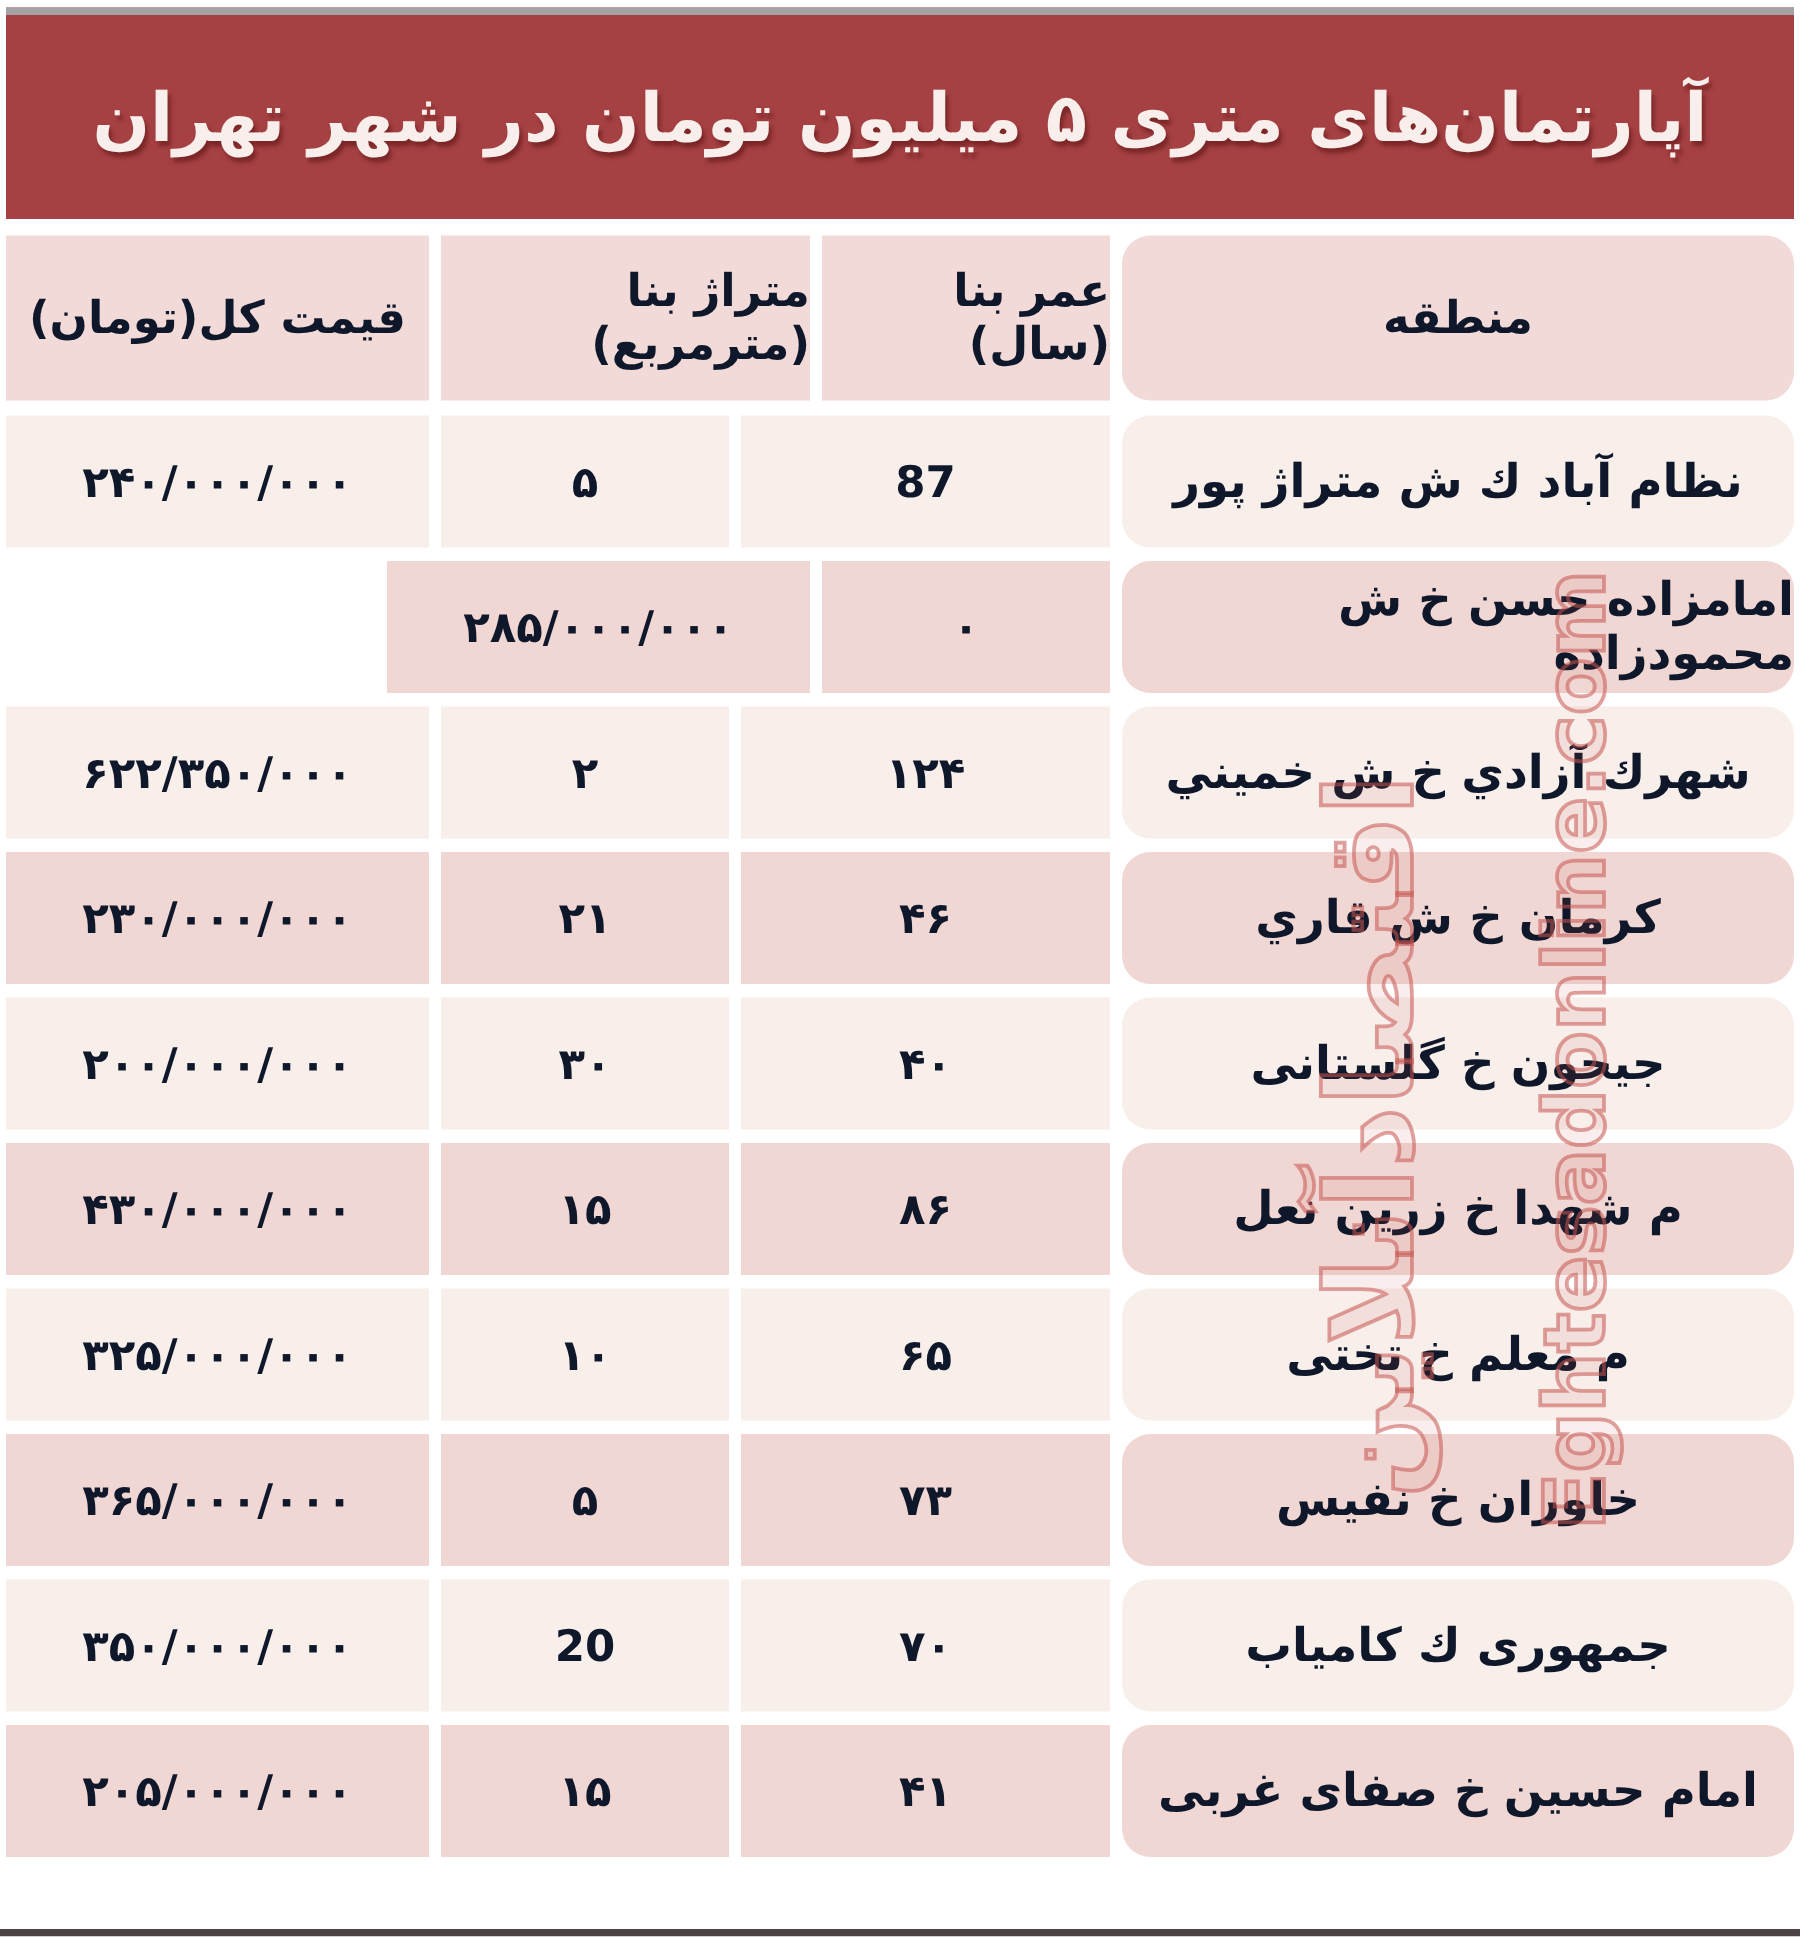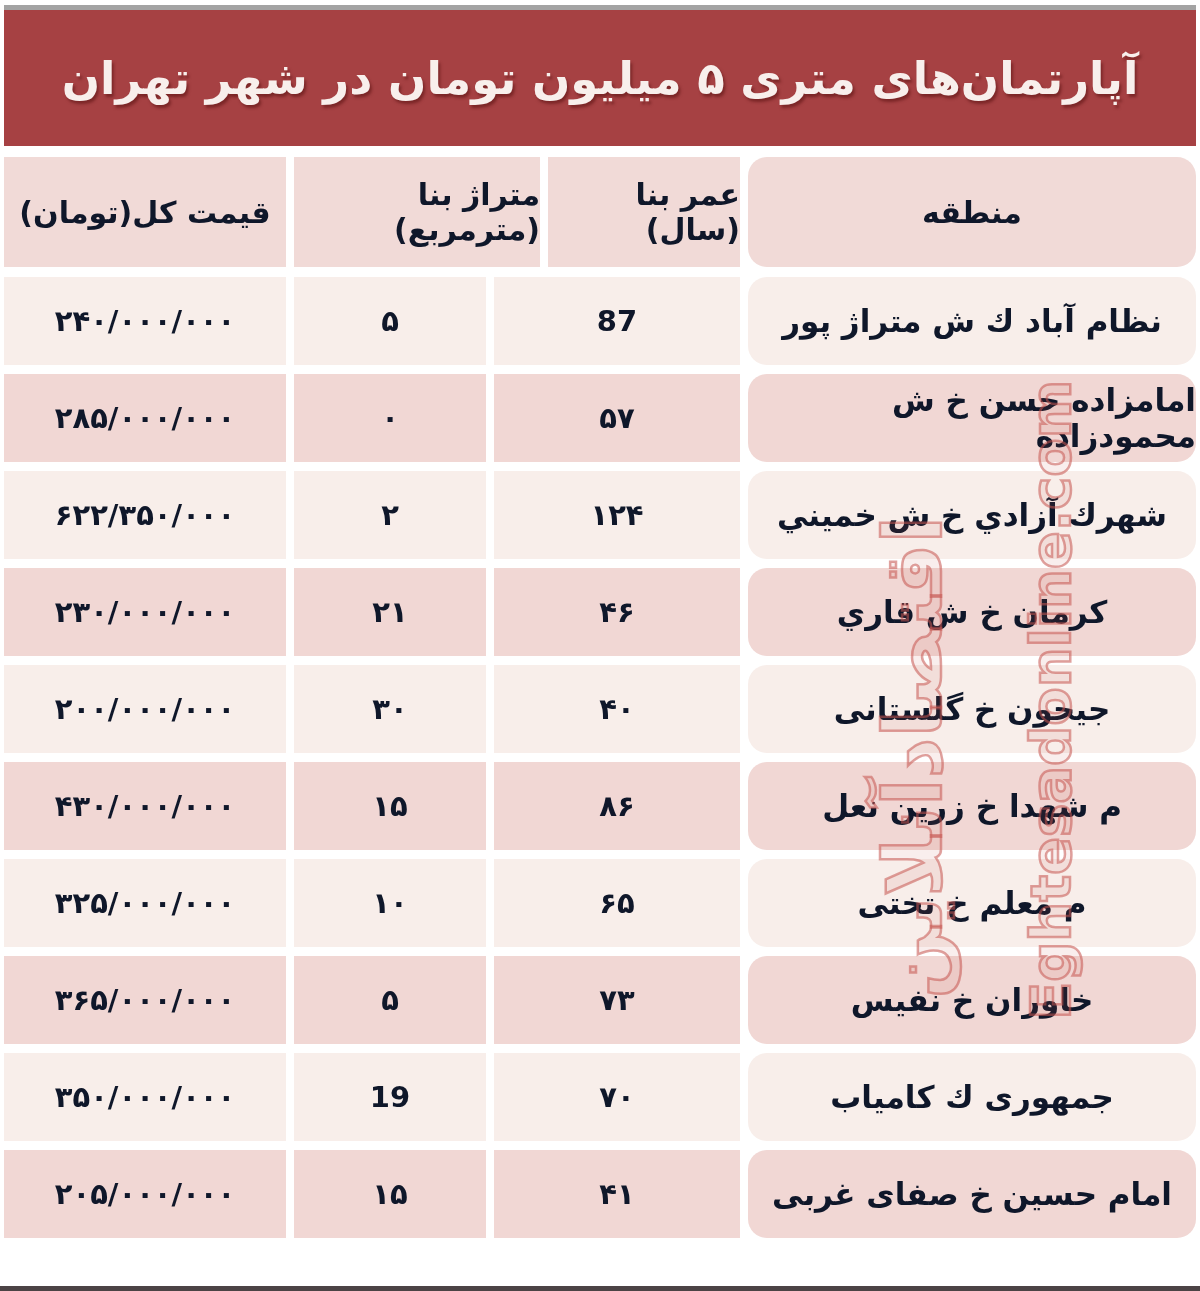--- a/index.html
+++ b/index.html
@@ -96,21 +96,20 @@
       </div>
       <div id="table-body">
           <div class="row light">
     <div class="cell c-region">نظام آباد ك ش متراژ پور</div>
     <div class="cell c-area">87</div>
     <div class="cell c-age">۵</div>
     <div class="cell c-price">۲۴۰/۰۰۰/۰۰۰</div>
   </div>
           <div class="row dark">
     <div class="cell c-region">امامزاده حسن خ ش محمودزاده</div>
-    <div class="cell c-area">۵۷</div>
     <div class="cell c-age">۰</div>
     <div class="cell c-price">۲۸۵/۰۰۰/۰۰۰</div>
   </div>
           <div class="row light">
     <div class="cell c-region">شهرك آزادي خ ش خميني</div>
     <div class="cell c-area">۱۲۴</div>
     <div class="cell c-age">۲</div>
     <div class="cell c-price">۶۲۲/۳۵۰/۰۰۰</div>
   </div>
           <div class="row dark">
@@ -139,21 +138,21 @@
   </div>
           <div class="row dark">
     <div class="cell c-region">خاوران خ نفيس</div>
     <div class="cell c-area">۷۳</div>
     <div class="cell c-age">۵</div>
     <div class="cell c-price">۳۶۵/۰۰۰/۰۰۰</div>
   </div>
           <div class="row light">
     <div class="cell c-region">جمهوری ك كامياب</div>
     <div class="cell c-area">۷۰</div>
-    <div class="cell c-age">19</div>
+    <div class="cell c-age">20</div>
     <div class="cell c-price">۳۵۰/۰۰۰/۰۰۰</div>
   </div>
           <div class="row dark">
     <div class="cell c-region">امام حسين خ صفای غربی</div>
     <div class="cell c-area">۴۱</div>
     <div class="cell c-age">۱۵</div>
     <div class="cell c-price">۲۰۵/۰۰۰/۰۰۰</div>
   </div>
         </div>
     </div>

